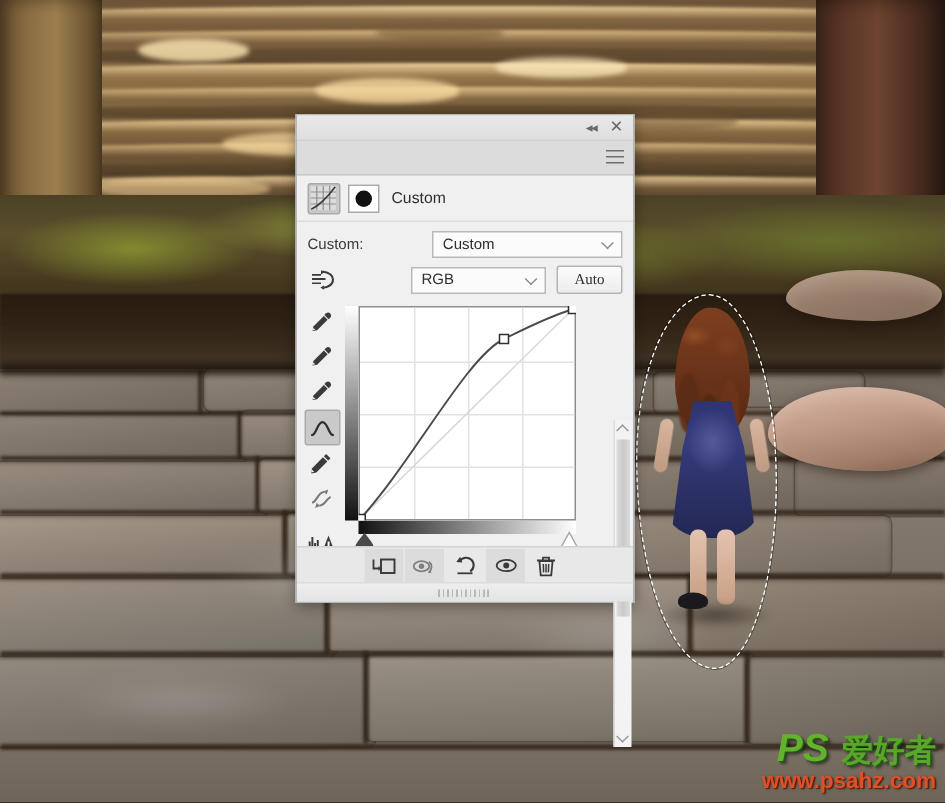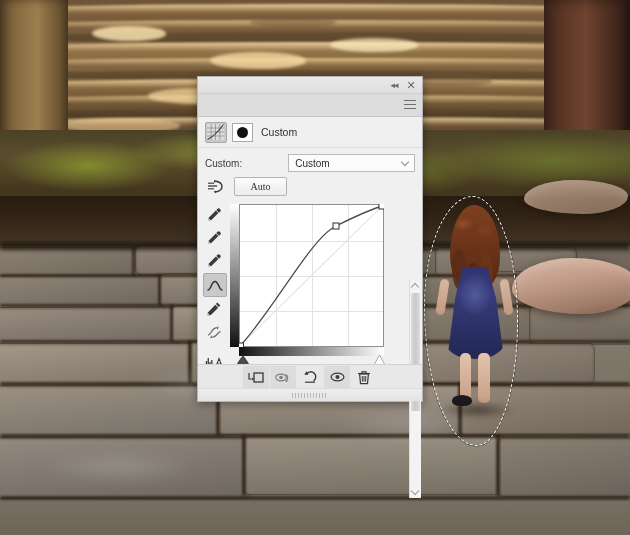--- a/index.html
+++ b/index.html
@@ -389,20 +389,24 @@
       <div class="pencil-ico">
         <svg viewBox="0 0 22 17" width="22" height="17">
           <path d="M3 8 h9" stroke="#3a3a3a" stroke-width="1.3"></path>
           <path d="M3 5.2 h6" stroke="#3a3a3a" stroke-width="1.1"></path>
           <path d="M3 10.8 h6" stroke="#3a3a3a" stroke-width="1.1"></path>
           <path d="M10 3 q7 1 7 5.5 T10 14" stroke="#3a3a3a" stroke-width="1.4" fill="none"></path>
           <path d="M9 2 l2 1.6 -2 1.4 z" fill="#3a3a3a"></path>
           <path d="M11 12.4 l-2.4 1.3 2.2 1.5 z" fill="#3a3a3a"></path>
         </svg>
       </div>
+      <div class="combo ch-combo">
+        <span>RGB</span>
+        <span class="caret"></span>
+      </div>
       <div class="autobtn">Auto</div>
     </div>
 
     <div class="body">
 
       <div class="toolcol">
         <div class="tool">
           <svg width="16" height="16" viewBox="0 0 16 16">
             <path d="M11.5 1.8 a2 2 0 0 1 2.8 2.8 l-1.2 1.2 -2.8-2.8 z" fill="#3a3a3a"></path>
             <path d="M9.9 3.6 l2.5 2.5 -7 7 -3 .5 .5-3 z" fill="#3a3a3a"></path>
@@ -535,15 +539,20 @@
         </svg>
       </div>
     </div>
 
     <div class="grip">
       <div class="bars"></div>
     </div>
   </div>
 
   <div class="wm">
+    <div>
+      <span class="l1">PS</span>
+      <span class="cn">爱好者</span>
+    </div>
+    <div class="l2">www.psahz.com</div>
   </div>
 
 </div>
 
 </body></html>

